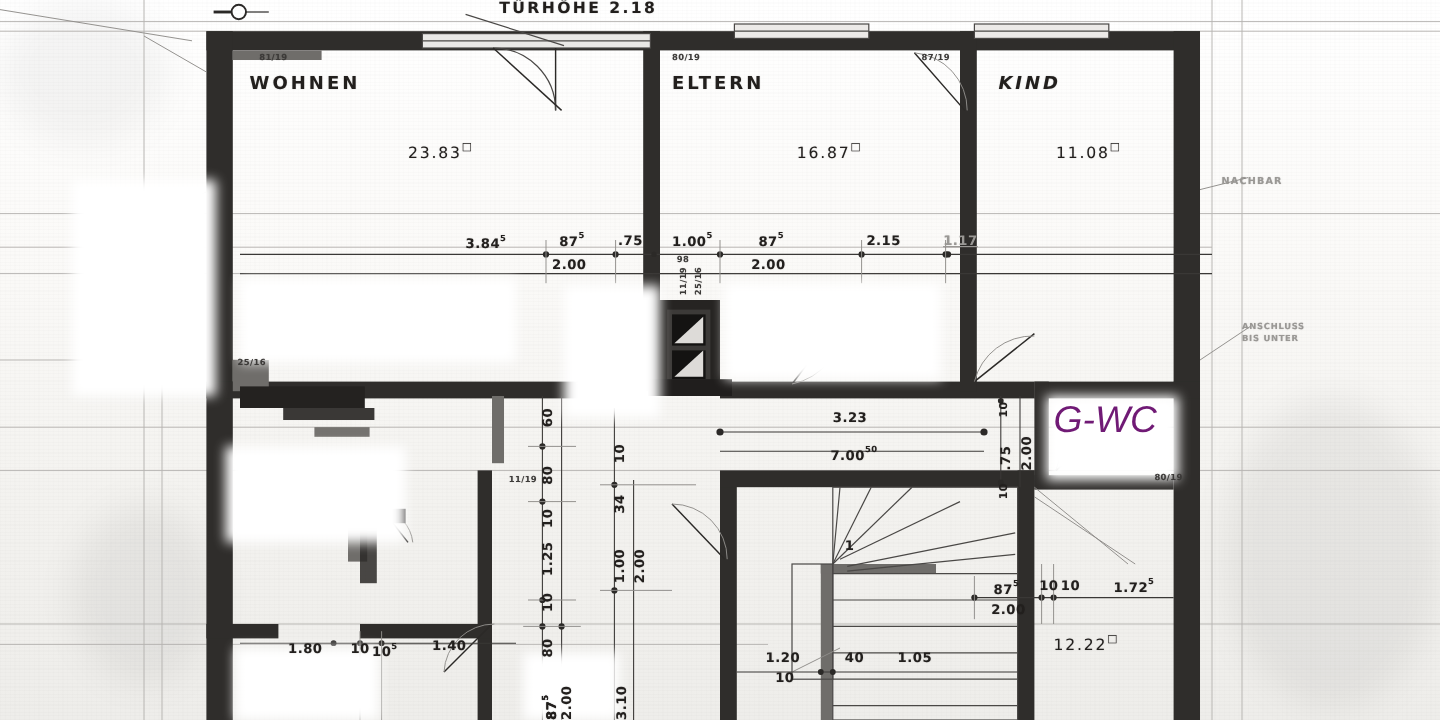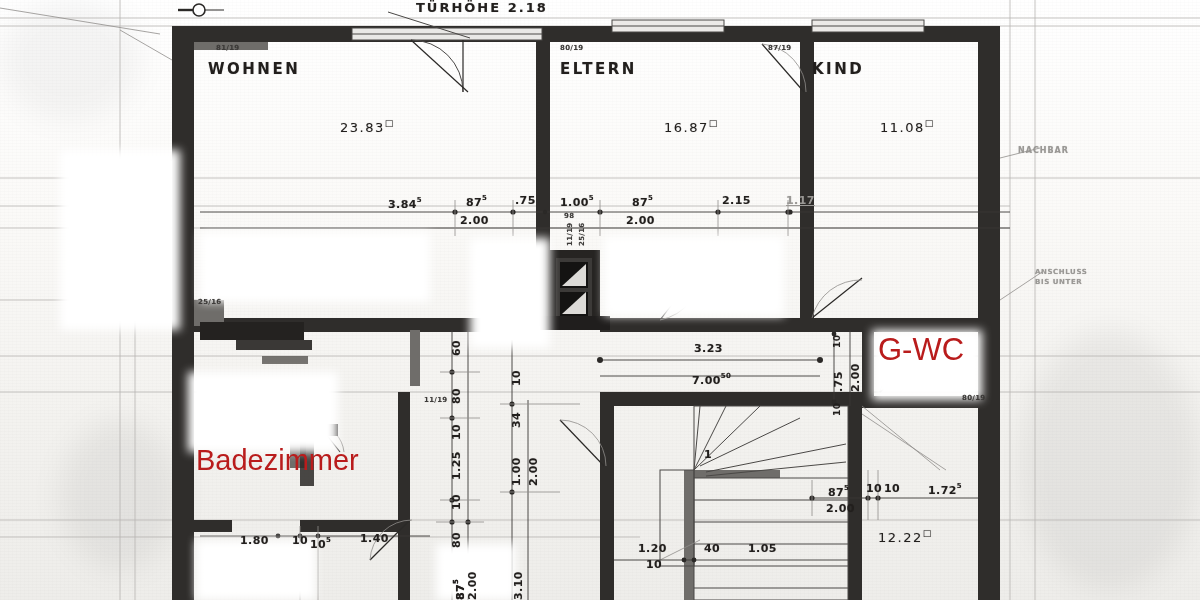--- a/index.html
+++ b/index.html
@@ -39,22 +39,22 @@
   }
   .room{font-size:15px;letter-spacing:2.5px;}
   .area{font-size:13px;letter-spacing:1.5px;font-weight:400;}
   .dimtxt{font-size:11px;font-weight:700;letter-spacing:.4px;}
   .dimtxt.sm{font-size:9px;}
   .vert{transform-origin:left top;}
   .tiny{font-size:7px;color:#3c3a38;font-weight:700;letter-spacing:.3px;}
   .ghost{color:#9a9895;}
   
   .overlay{
-    position:absolute;color:#b91c1c;font-family:"Liberation Sans",sans-serif;
-    font-weight:400;white-space:nowrap;
+    position:absolute;color:#701a75;font-family:"Liberation Sans",sans-serif;
+    font-weight:400;white-space:nowrap;font-style:italic;
   }
   .ov-bad{font-size:29px;letter-spacing:0px;}
   .ov-wc{font-size:31px;letter-spacing:0px;}
   
   .blob{position:absolute;background:#ffffff;filter:blur(5px);}
 </style>
 </head>
 <body>
 
 <div id="plan">
@@ -339,40 +339,39 @@
   <div class="blob" style="left:604px;top:236px;width:180px;height:80px;"></div>
   <div class="blob" style="left:872px;top:330px;width:110px;height:70px;"></div>
   <div class="blob" style="left:188px;top:372px;width:150px;height:80px;"></div>
   <div class="blob" style="left:196px;top:540px;width:120px;height:60px;"></div>
   <div class="blob" style="left:436px;top:544px;width:80px;height:56px;"></div>
 
   <div class="ptxt dimtxt" style="left:416px;top:0px;font-size:13px;letter-spacing:2px;">TÜRHÖHE 2.18</div>
 
   <div class="ptxt room" style="left:208px;top:60px;">WOHNEN</div>
   <div class="ptxt room" style="left:560px;top:60px;">ELTERN</div>
-  <div class="ptxt room" style="left:812px;top:60px;">KIND</div>
+  <div class="ptxt room" style="left:832px;top:60px;font-style:italic;">KIND</div>
 
   <div class="ptxt tiny" style="left:216px;top:44px;">81/19</div>
   <div class="ptxt tiny" style="left:560px;top:44px;">80/19</div>
   <div class="ptxt tiny" style="left:768px;top:44px;">87/19</div>
 
   <div style="position:absolute;left:340px;top:118px;">
     <span class="ptxt area" style="position:static;">23.83</span><span class="ptxt" style="position:static;font-size:9px;vertical-align:super;">□</span>
   </div>
   <div style="position:absolute;left:664px;top:118px;">
     <span class="ptxt area" style="position:static;">16.87</span><span class="ptxt" style="position:static;font-size:9px;vertical-align:super;">□</span>
   </div>
   <div style="position:absolute;left:880px;top:118px;">
     <span class="ptxt area" style="position:static;">11.08</span><span class="ptxt" style="position:static;font-size:9px;vertical-align:super;">□</span>
   </div>
   <div style="position:absolute;left:878px;top:528px;">
     <span class="ptxt area" style="position:static;">12.22</span><span class="ptxt" style="position:static;font-size:9px;vertical-align:super;">□</span>
   </div>
 
-  <div class="overlay ov-bad" style="left:196px;top:444px;">Badezimmer</div>
   <div class="overlay ov-wc" style="left:878px;top:332px;">G-WC</div>
 
   <div class="ptxt tiny ghost" style="left:1018px;top:146px;font-size:8px;letter-spacing:1px;">NACHBAR</div>
   <div class="ptxt tiny ghost" style="left:1035px;top:268px;font-size:7px;letter-spacing:.6px;">ANSCHLUSS</div>
   <div class="ptxt tiny ghost" style="left:1035px;top:278px;font-size:7px;letter-spacing:.6px;">BIS UNTER</div>
 
   <div style="position:absolute;left:388px;top:194px;">
     <span class="ptxt dimtxt" style="position:static;">3.84</span><span class="ptxt" style="position:static;font-size:7px;vertical-align:super;">5</span>
   </div>
   <div style="position:absolute;left:466px;top:192px;">

